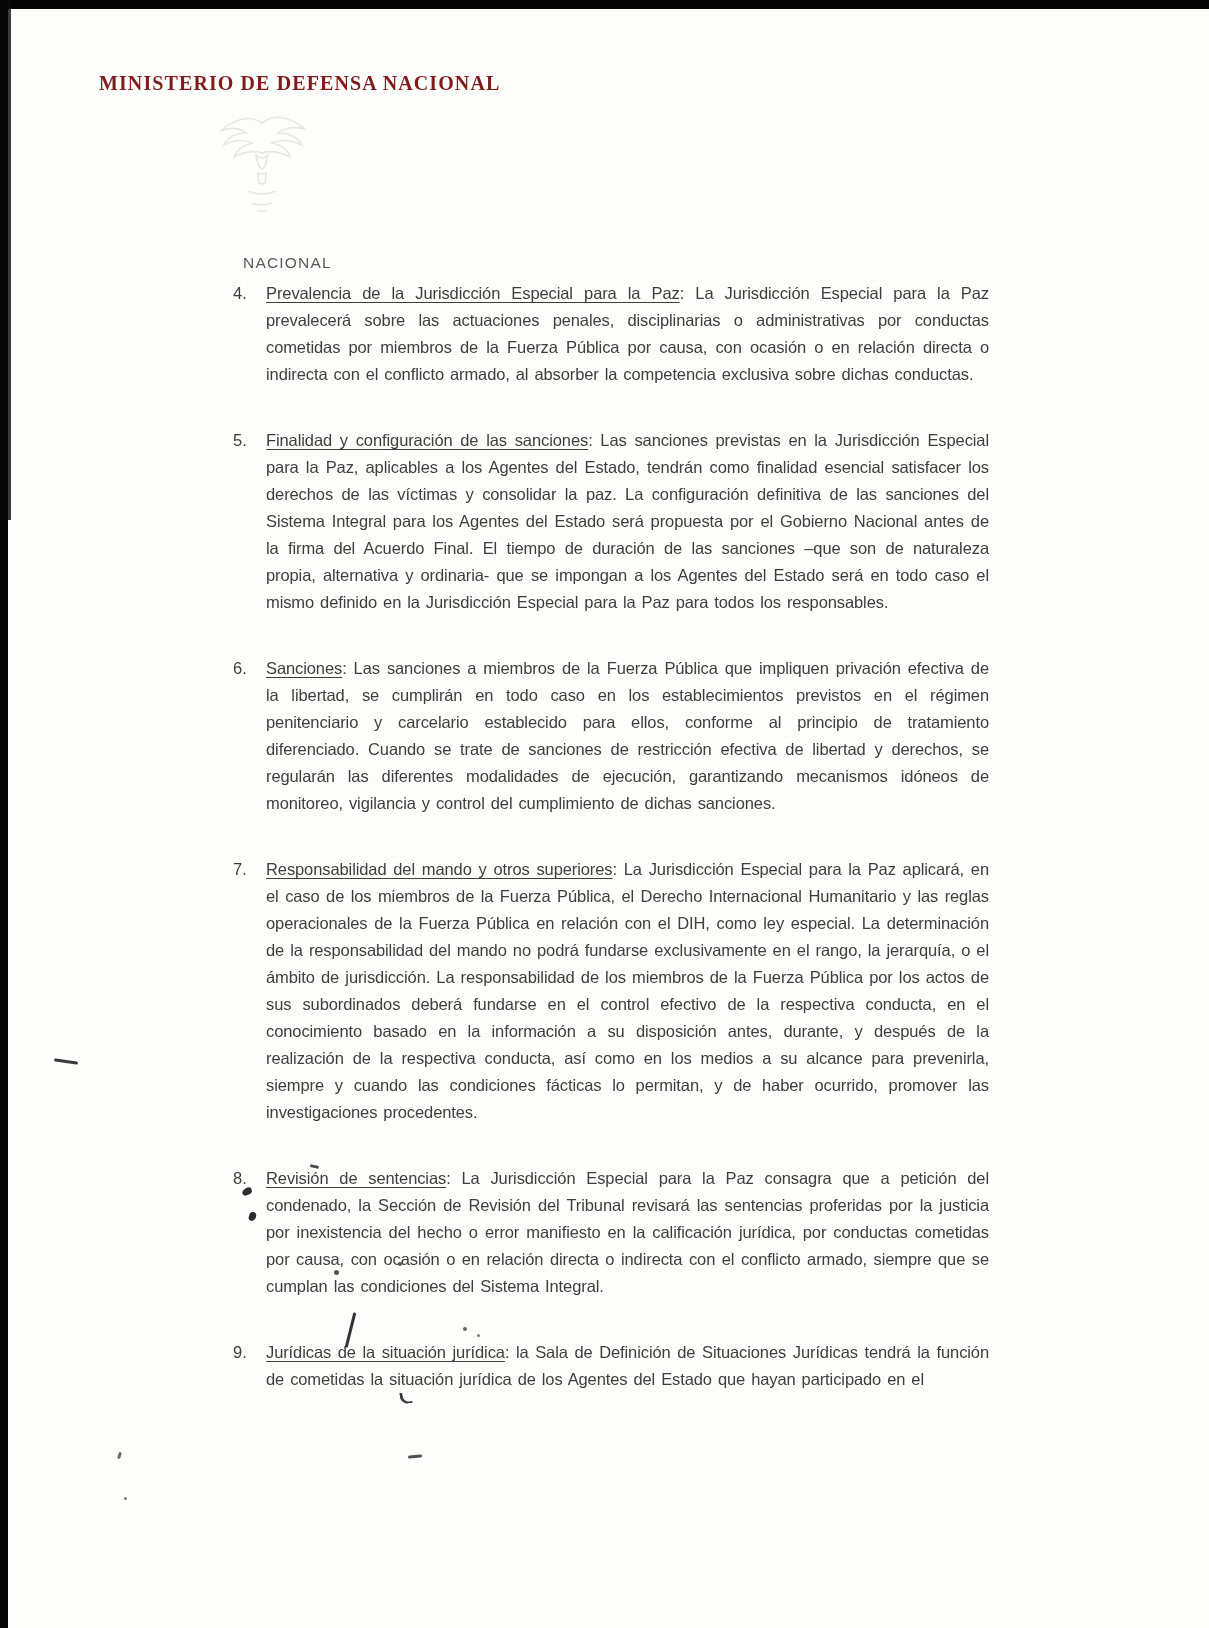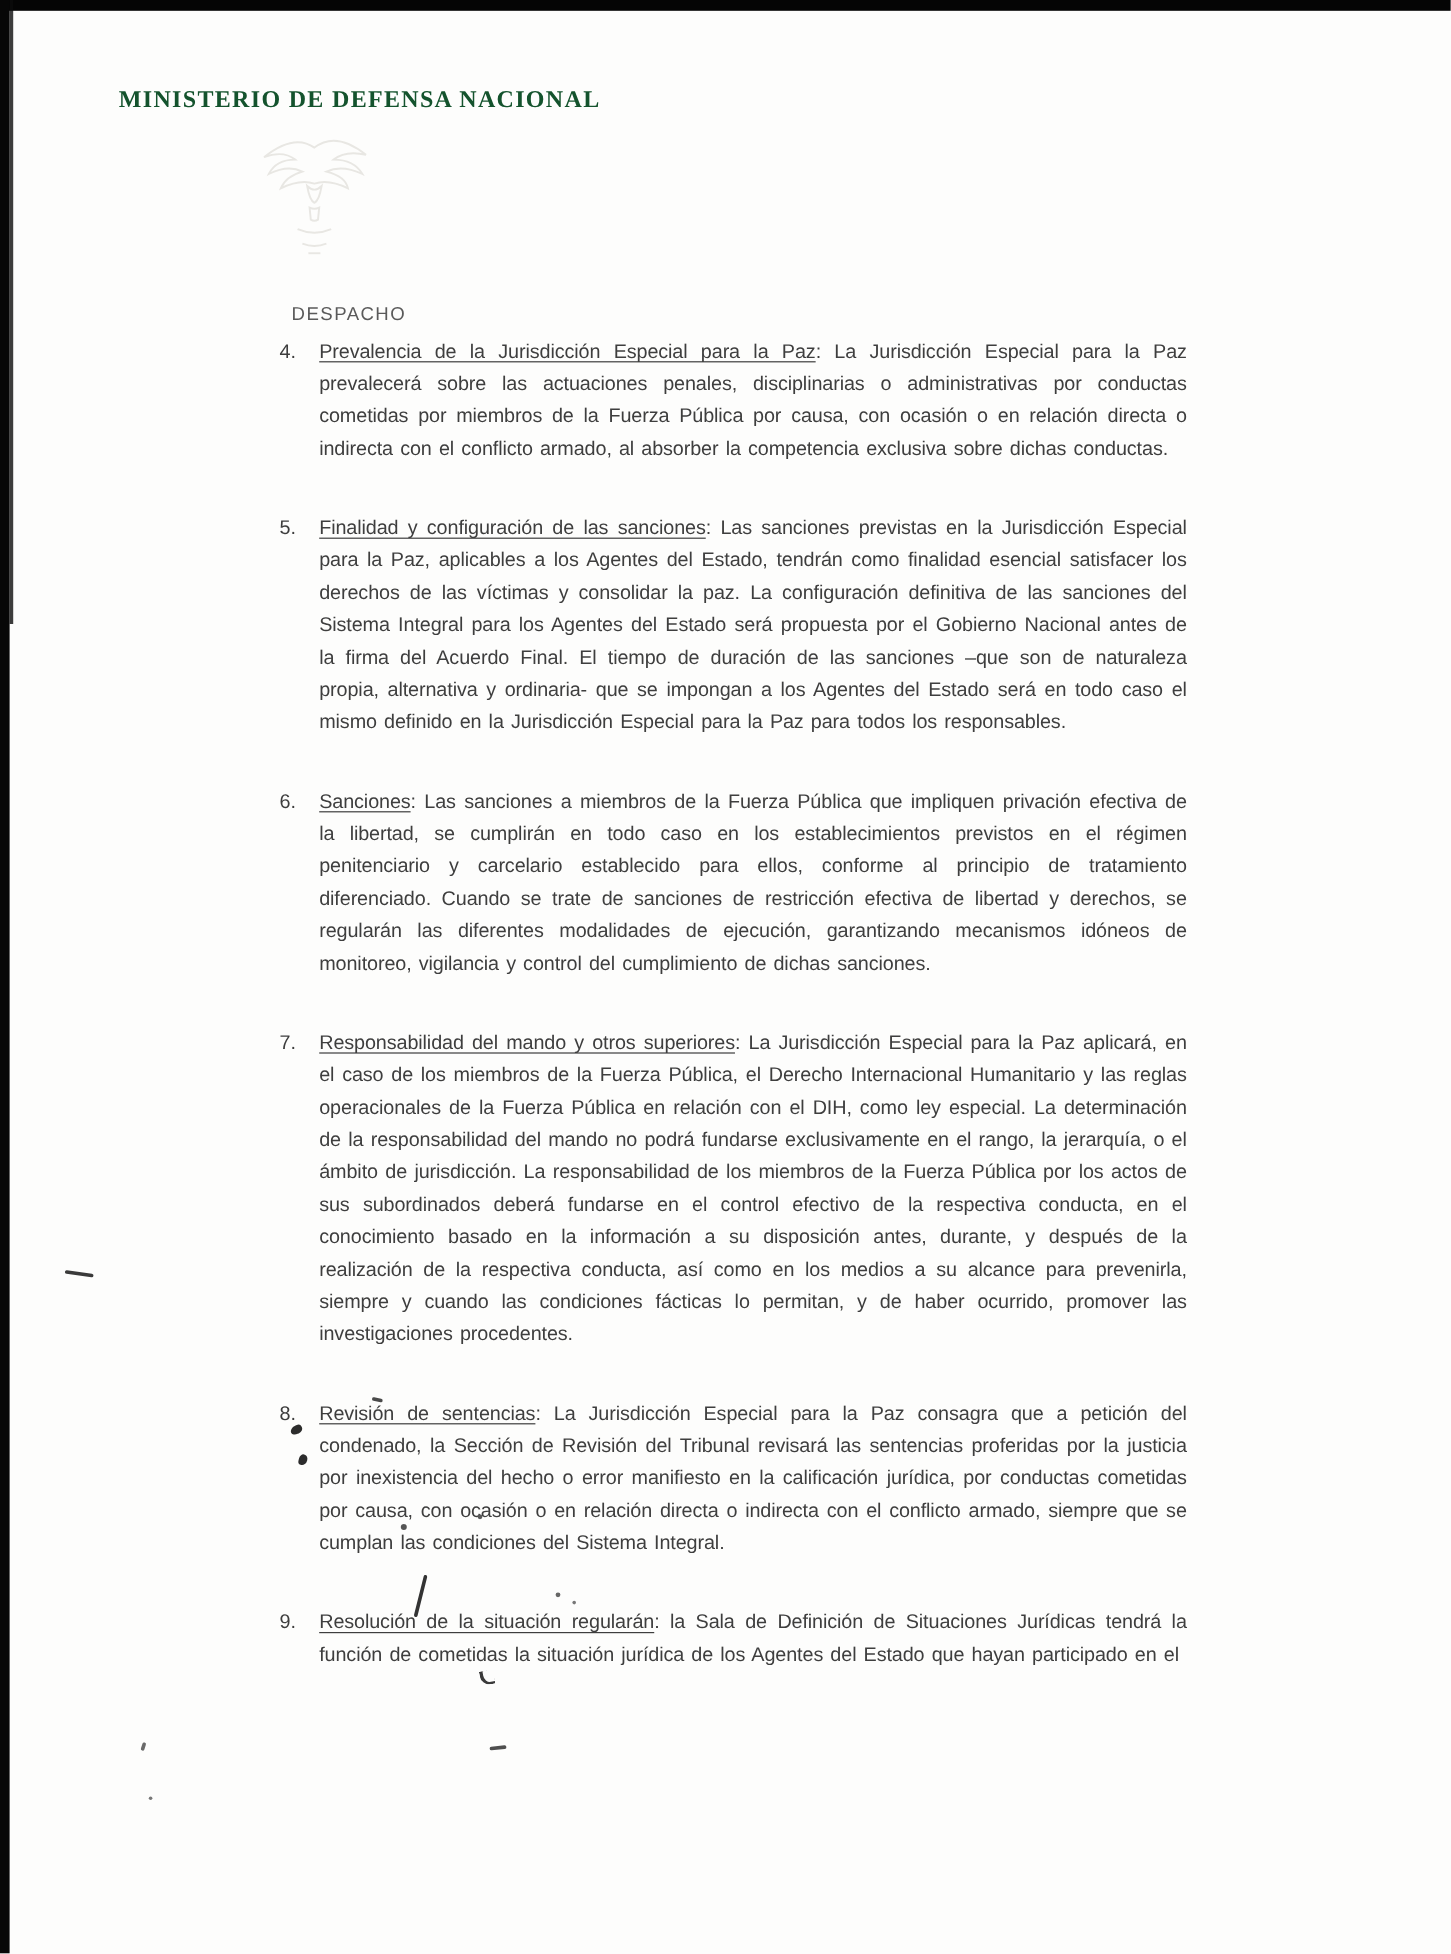--- a/index.html
+++ b/index.html
@@ -9,21 +9,21 @@
     font-family:"Liberation Sans", sans-serif;
   }
   
   .edge-top{position:absolute;left:0;top:0;width:1209px;height:9px;background:#050505;}
   .edge-left{position:absolute;left:0;top:0;width:8px;height:1628px;background:#070707;}
   .edge-left:after{content:"";position:absolute;left:8px;top:0;width:3px;height:520px;background:#0b0b0b;opacity:.8;}
 
   .letterhead{
     position:absolute;left:99px;top:72px;
     font-family:"Liberation Serif", serif;
-    font-weight:bold;font-size:20px;letter-spacing:1.1px;color:#14532d;
+    font-weight:bold;font-size:20px;letter-spacing:1.1px;color:#7f1d1d;
   }
   .seal{position:absolute;left:200px;top:103px;opacity:.5;}
 
   .despacho{
     position:absolute;left:243px;top:254px;
     font-size:15.5px;letter-spacing:1.2px;color:#5a5a5a;
   }
 
   .doclist{position:absolute;left:233px;top:280px;width:756px;}
   .item{display:flex;margin-bottom:39px;}
@@ -71,21 +71,21 @@
       <path d="M20 28 Q45 8 62 20 Q80 6 105 26 Q88 22 78 30 Q95 30 102 42 Q85 34 72 40 Q88 44 90 54 Q74 46 62 50 Q50 46 34 54 Q38 44 52 40 Q40 34 24 42 Q30 30 46 30 Q36 22 20 28 Z"></path>
       <path d="M56 52 Q62 58 68 52 Q66 64 62 66 Q58 64 56 52 Z"></path>
       <path d="M58 70 Q62 72 66 70 L65 80 Q62 82 59 80 Z"></path>
       <path d="M48 88 Q62 94 76 88"></path>
       <path d="M52 100 Q62 104 72 100"></path>
       <path d="M57 108 L67 108"></path>
     </g>
   </svg>
 </div>
 
-<div class="despacho">DESPACHO</div>
+<div class="despacho">NACIONAL</div>
 
 <div class="doclist">
 
   <div class="item">
     <span class="num">4.</span>
     <p class="itemtext"><span class="heading">Prevalencia de la Jurisdicción Especial para la Paz</span><span>: La Jurisdicción Especial para la Paz prevalecerá sobre las actuaciones penales, disciplinarias o administrativas por conductas cometidas por miembros de la Fuerza Pública  por causa, con ocasión o en relación directa o indirecta con el conflicto armado, al absorber la competencia exclusiva sobre dichas conductas.</span></p>
   </div>
 
   <div class="item">
     <span class="num">5.</span>
@@ -102,21 +102,21 @@
     <p class="itemtext"><span class="heading">Responsabilidad del mando y otros superiores</span><span>: La Jurisdicción Especial para la Paz aplicará, en el caso de los miembros de la Fuerza Pública, el Derecho Internacional Humanitario y las reglas operacionales de la Fuerza Pública en relación con el DIH, como ley especial. La determinación de la responsabilidad del mando no podrá fundarse exclusivamente en el rango, la jerarquía, o el ámbito de jurisdicción. La responsabilidad de los miembros de la Fuerza Pública por los actos de sus subordinados deberá fundarse en el control efectivo de la respectiva conducta, en el conocimiento basado en la información a su disposición antes, durante, y después de la realización de la respectiva conducta, así como en los medios a su alcance para prevenirla, siempre y cuando las condiciones fácticas lo permitan, y de haber ocurrido, promover las investigaciones procedentes.</span></p>
   </div>
 
   <div class="item">
     <span class="num">8.</span>
     <p class="itemtext"><span class="heading">Revisión de sentencias</span><span>: La Jurisdicción Especial para la Paz consagra que a petición  del condenado, la Sección de Revisión del Tribunal revisará las sentencias proferidas por la justicia por inexistencia del hecho o error manifiesto en la calificación jurídica, por conductas cometidas por causa, con ocasión o en relación directa o indirecta con el conflicto armado, siempre que se cumplan las condiciones del Sistema Integral.</span></p>
   </div>
 
   <div class="item">
     <span class="num">9.</span>
-    <p class="itemtext"><span class="heading">Resolución de la situación regularán</span><span>: la Sala de Definición de Situaciones Jurídicas tendrá la función de cometidas la situación jurídica de los Agentes del Estado que hayan participado en el</span></p>
+    <p class="itemtext"><span class="heading">Jurídicas de la situación jurídica</span><span>: la Sala de Definición de Situaciones Jurídicas tendrá la función de cometidas la situación jurídica de los Agentes del Estado que hayan participado en el</span></p>
   </div>
 
 </div>
 
 <div class="artifact a-dash1"></div>
 <div class="artifact a-blob1"></div>
 <div class="artifact a-blob2"></div>
 <div class="artifact a-tick1"></div>
 <div class="artifact a-dot1"></div>
 <div class="artifact a-dot2"></div>

